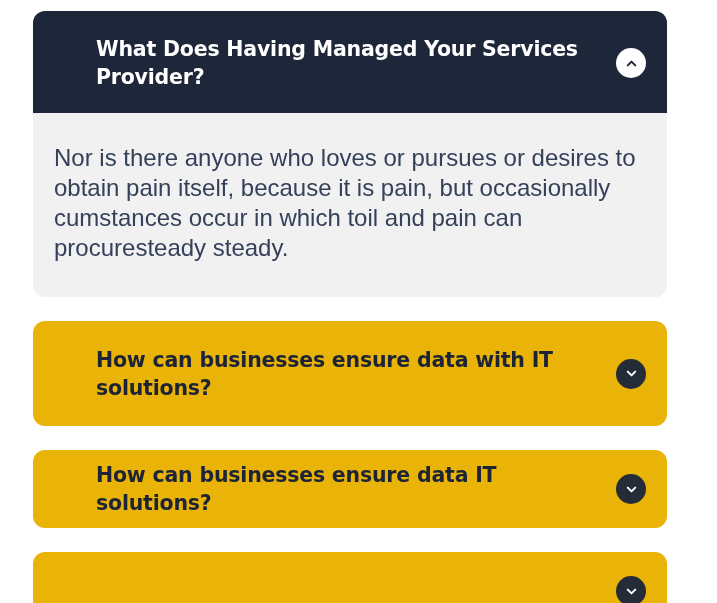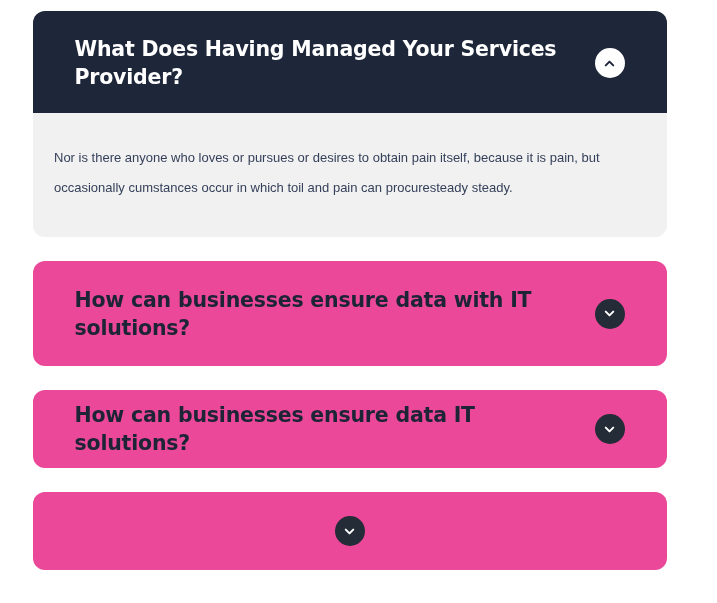--- a/index.html
+++ b/index.html
@@ -28,32 +28,32 @@
     margin-bottom: 24px;
   }
   .faq-item.is-open {
     background: #f1f1f1;
   }
 
   
   .faq-header {
     display: flex;
     align-items: center;
-    justify-content: center;
+    justify-content: flex-end;
     box-sizing: border-box;
     padding: 0 21px 0 20px;
     cursor: pointer;
   }
   .faq-item.is-open > .faq-header {
     background: #1e2639;
     min-height: 102px;
     padding-top: 2px;
   }
   .faq-item.is-closed > .faq-header {
-    background: #ec4899;
+    background: #eab308;
   }
   .faq-item.is-closed.tall > .faq-header {
     min-height: 105px;
   }
   .faq-item.is-closed.short > .faq-header {
     min-height: 78px;
     border-radius: 7px;
   }
 
   .faq-question {
@@ -98,21 +98,21 @@
   }
 
   
   .faq-answer {
     background: #f1f1f1;
     padding: 30px 22px 34px 21px;
   }
   .faq-answer p {
     margin: 0;
     font-family: "Liberation Sans", sans-serif;
-    font-size: 13px;
+    font-size: 24px;
     line-height: 30px;
     color: #35405a;
   }
 </style>
 </head>
 <body>
 
 <div class="faq-list">
 
   <div class="faq-item is-open">

